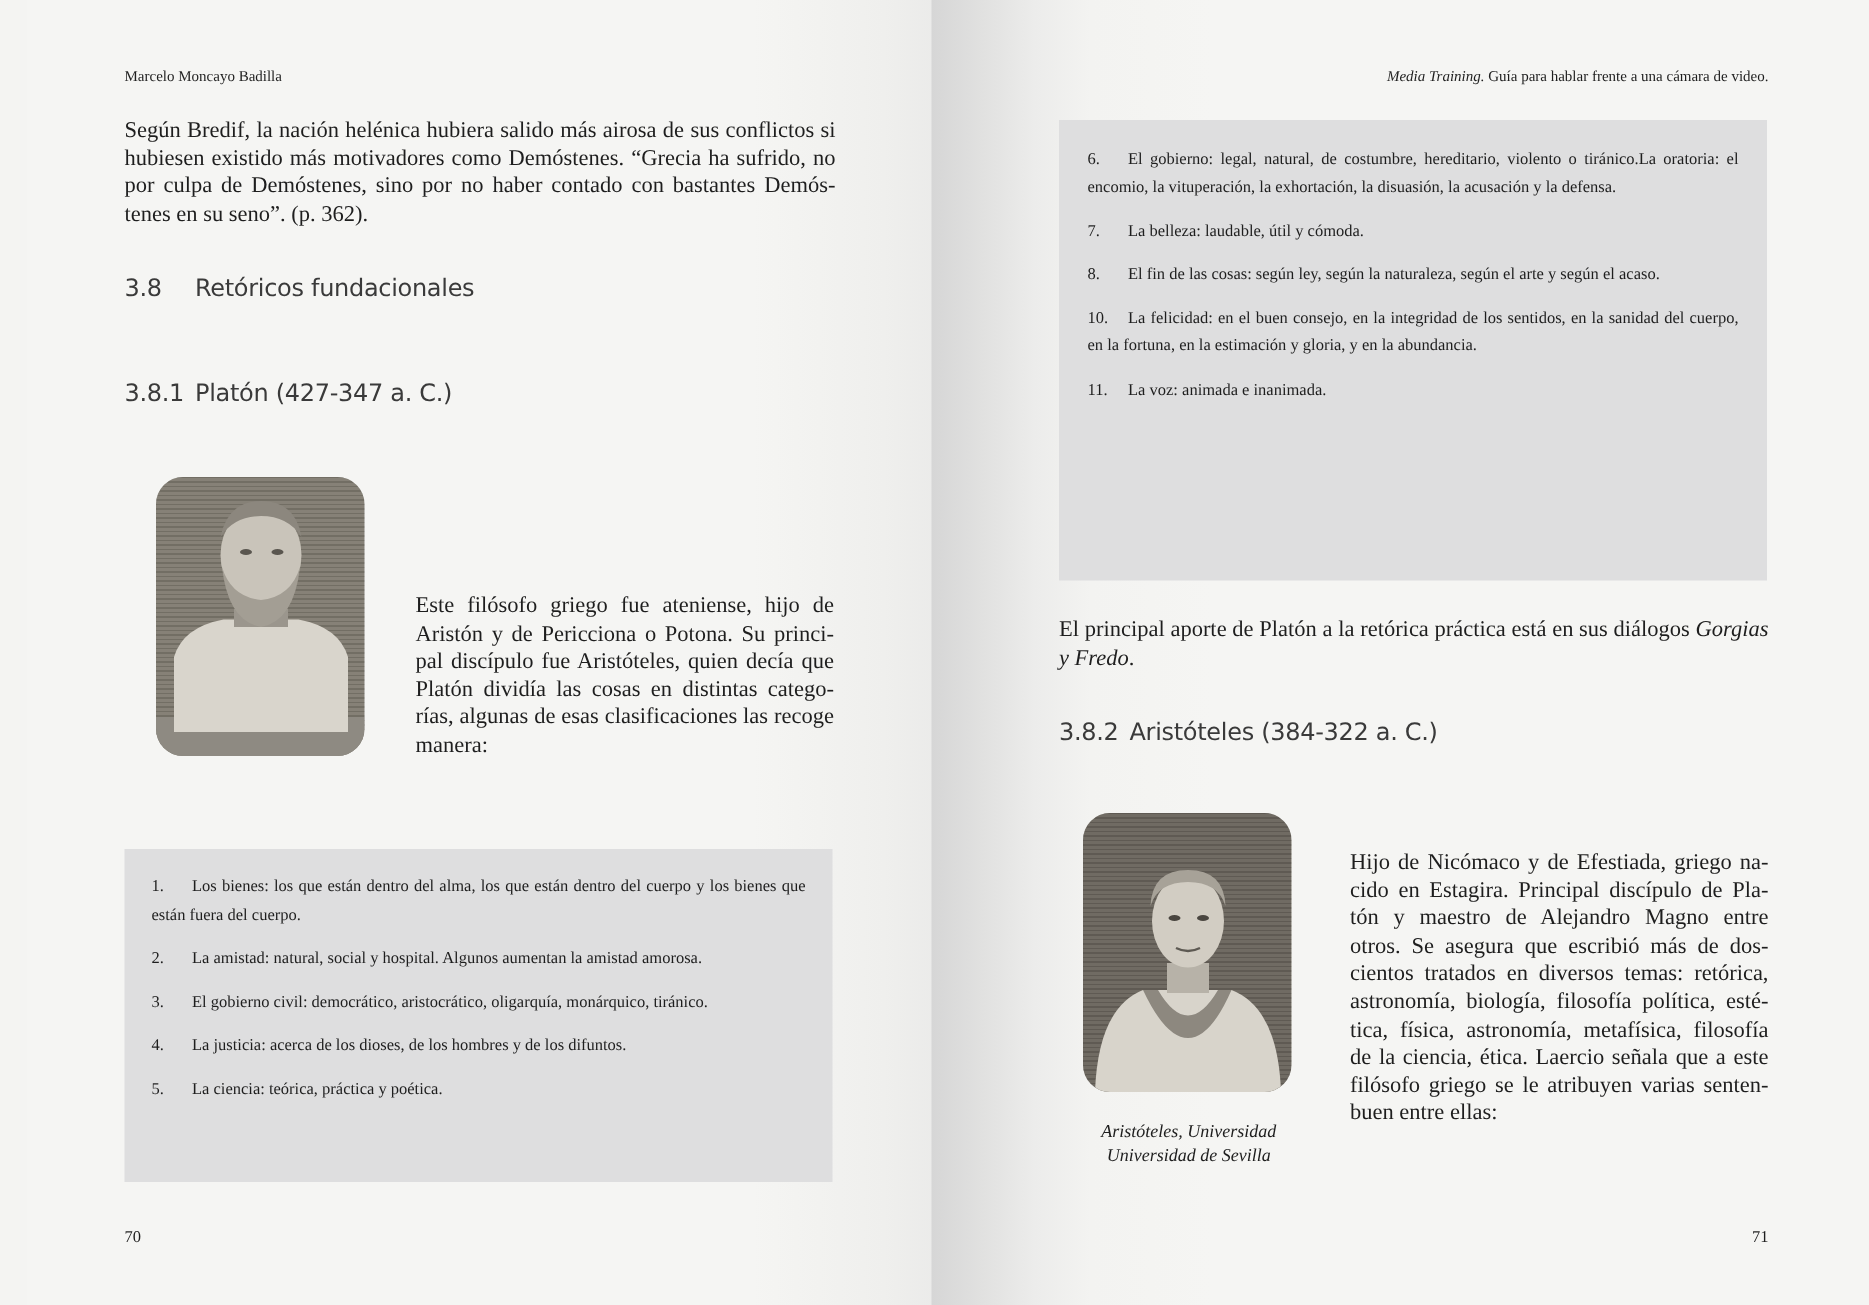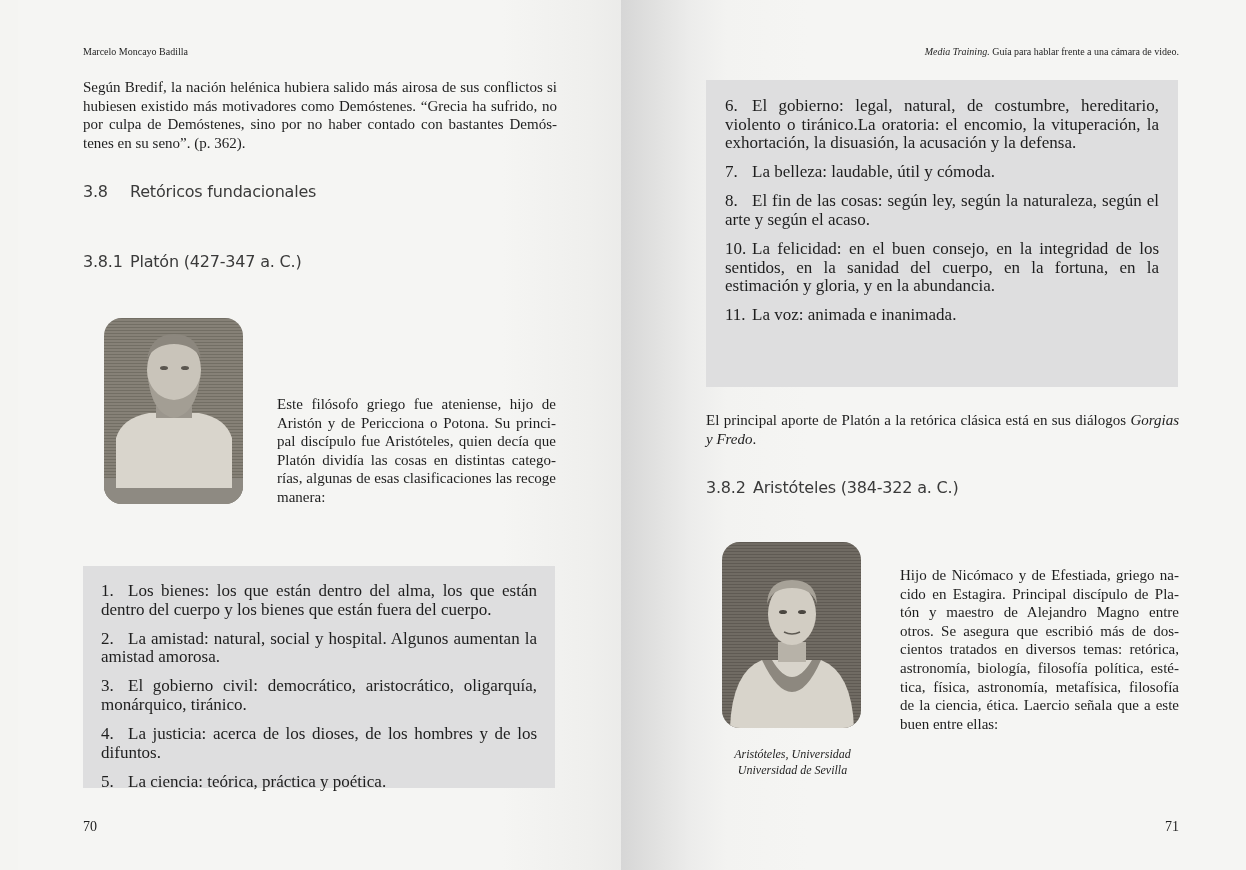--- a/index.html
+++ b/index.html
@@ -24,24 +24,24 @@
   .running-head em { font-style: italic; }
   .body-text { font-size: 15px; line-height: 18.6px; text-align: justify; }
   .heading {
     font-family: "DejaVu Sans", "Liberation Sans", sans-serif;
     font-size: 16px; color: #3a3a3a; letter-spacing: -0.2px;
   }
   .heading .num { display: inline-block; }
   .box {
     position: absolute; background: #dededf;
   }
-  .box .item { font-size: 17px; line-height: 18.6px; text-align: justify; margin-bottom: 10.5px; }
+  .box .item { font-size: 11px; line-height: 18.6px; text-align: justify; margin-bottom: 10.5px; }
   .box .item .n { display: inline-block; }
   .caption { font-size: 12px; font-style: italic; text-align: center; line-height: 16px; }
-  .pagenum { font-size: 14px; top: 819px; }
+  .pagenum { font-size: 11px; top: 819px; }
   .portrait {
     position: absolute; border-radius: 18px; overflow: hidden;
     background: repeating-linear-gradient(to bottom, #6c675f 0px, #6c675f 1px, #8a857c 1px, #8a857c 3px);
   }
   .portrait svg { display: block; width: 100%; height: 100%; }
 </style>
 </head>
 <body>
 
 <div class="page page-left">
@@ -107,21 +107,21 @@
     <div style="position:absolute; left:19px; top:17px; width:434px;">
       <div class="item"><span class="n" style="width:27px;">6.</span><span>El gobierno: legal, natural, de costumbre, hereditario, violento o tiránico.La oratoria: el encomio, la vituperación, la exhortación, la disuasión, la acusación y la defensa.</span></div>
       <div class="item"><span class="n" style="width:27px;">7.</span><span>La belleza: laudable, útil y cómoda.</span></div>
       <div class="item"><span class="n" style="width:27px;">8.</span><span>El fin de las cosas: según ley, según la naturaleza, según el arte y según el acaso.</span></div>
       <div class="item"><span class="n" style="width:27px;">10.</span><span>La felicidad: en el buen consejo, en la integridad de los sentidos, en la sanidad del cuerpo, en la fortuna, en la estimación y gloria, y en la abundancia.</span></div>
       <div class="item"><span class="n" style="width:27px;">11.</span><span>La voz: animada e inanimada.</span></div>
     </div>
   </div>
 
   <div class="abs body-text" style="left:85px; top:411px; width:473px;">
-    <span>El principal aporte de Platón a la retórica clásica está en sus diálogos </span><em>Gorgias y Fredo</em><span>.</span>
+    <span>El principal aporte de Platón a la retórica práctica está en sus diálogos </span><em>Gorgias y Fredo</em><span>.</span>
   </div>
 
   <div class="abs heading" style="left:85px; top:478px;">
     <span class="num" style="width:47px;">3.8.2</span><span>Aristóteles (384-322 a. C.)</span>
   </div>
 
   <div class="portrait" style="left:101px; top:542px; width:139px; height:186px;">
     <svg viewBox="0 0 139 186" preserveAspectRatio="none">
       <rect x="0" y="0" width="139" height="186" fill="#4f4b45" opacity="0.45"></rect>
       <path d="M8 186 Q10 130 40 118 L99 118 Q130 130 132 186 Z" fill="#d8d4cb"></path>
@@ -141,17 +141,18 @@
 
   <div class="abs body-text" style="left:279px; top:566px; width:279px;">
     <div style="text-align-last:justify;">Hijo de Nicómaco y de Efestiada, griego na-</div>
     <div style="text-align-last:justify;">cido en Estagira. Principal discípulo de Pla-</div>
     <div style="text-align-last:justify;">tón y maestro de Alejandro Magno entre</div>
     <div style="text-align-last:justify;">otros. Se asegura que escribió más de dos-</div>
     <div style="text-align-last:justify;">cientos tratados en diversos temas: retórica,</div>
     <div style="text-align-last:justify;">astronomía, biología, filosofía política, esté-</div>
     <div style="text-align-last:justify;">tica, física, astronomía, metafísica, filosofía</div>
     <div style="text-align-last:justify;">de la ciencia, ética. Laercio señala que a este</div>
+    <div style="text-align-last:justify;">filósofo griego se le atribuyen varias senten-</div>
     <div>buen entre ellas:</div>
   </div>
 
   <div class="abs pagenum" style="right:67px;">71</div>
 </div>
 
 </body></html>

